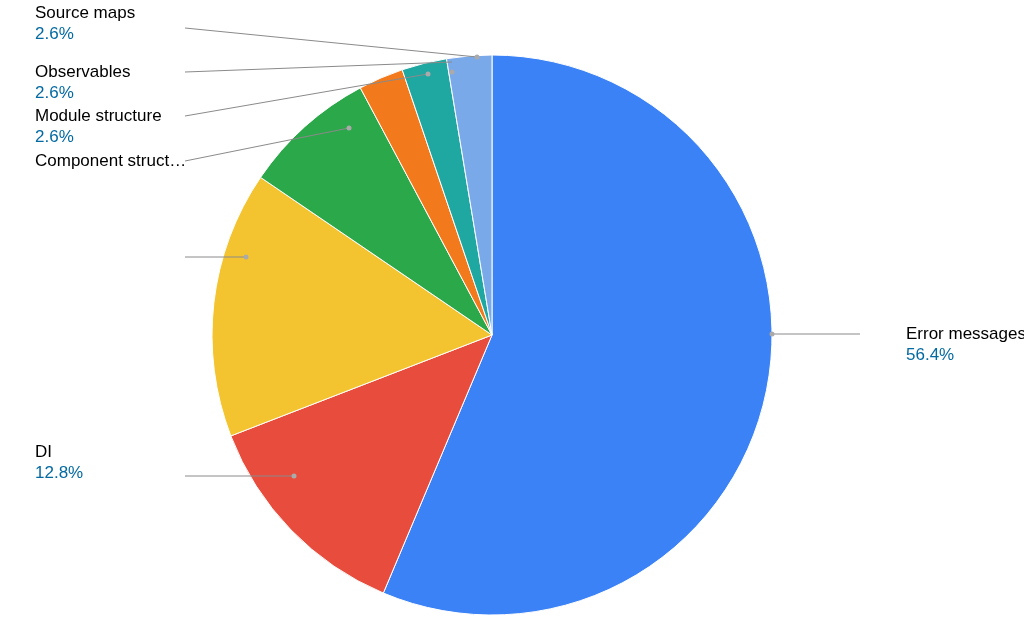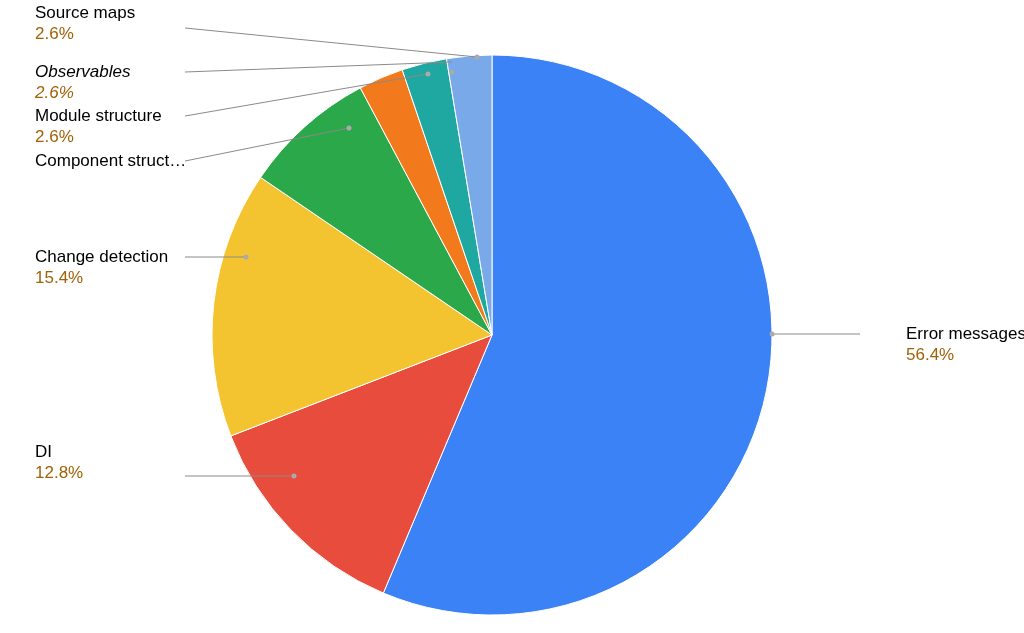--- a/index.html
+++ b/index.html
@@ -18,21 +18,21 @@
   .label {
     position: absolute;
     font-size: 17px;
     line-height: 1.25;
     white-space: nowrap;
   }
   .label .name {
     color: #000000;
   }
   .label .pct {
-    color: #a16207;
+    color: #0369a1;
   }
   svg.pie {
     position: absolute;
   }
   svg.leaders {
     position: absolute;
     left: 0; top: 0;
     width: 1024px; height: 633px;
     pointer-events: none;
   }
@@ -90,35 +90,31 @@
   <div class="label" style="left:906px; top:323px;">
     <div class="name">Error messages</div>
     <div class="pct">56.4%</div>
   </div>
 
   <div class="label" style="left:35px; top:441px;">
     <div class="name">DI</div>
     <div class="pct">12.8%</div>
   </div>
 
-  <div class="label" style="left:35px; top:246px;">
-    <div class="name">Change detection</div>
-    <div class="pct">15.4%</div>
-  </div>
 
   <div class="label" style="left:35px; top:150px;text-align:right;">
     <div class="name">Component struct…</div>
   </div>
 
   <div class="label" style="left:35px; top:105px;">
     <div class="name">Module structure</div>
     <div class="pct">2.6%</div>
   </div>
 
-  <div class="label" style="left:35px; top:61px;font-style:italic;">
+  <div class="label" style="left:35px; top:61px;">
     <div class="name">Observables</div>
     <div class="pct">2.6%</div>
   </div>
 
   <div class="label" style="left:35px; top:2px;">
     <div class="name">Source maps</div>
     <div class="pct">2.6%</div>
   </div>
 
 </div>

